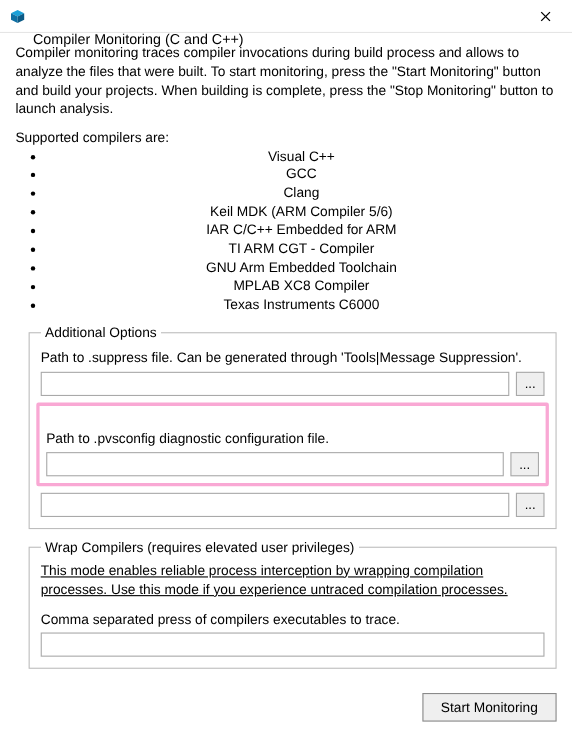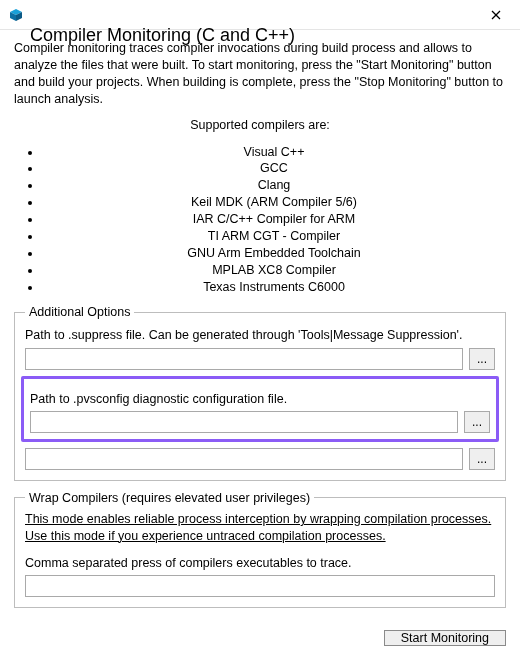--- a/index.html
+++ b/index.html
@@ -16,40 +16,40 @@
     height:30px;
     display:flex;
     align-items:center;
     padding:0 8px 0 8px;
     border-bottom:1px solid #e5e5e5;
   }
   .app-icon {
     width:16px; height:16px; margin-right:6px;
     display:inline-flex; align-items:center; justify-content:center;
   }
-  .titlebar-title { flex:1; font-size:18px;margin-top:42px; }
+  .titlebar-title { flex:1; font-size:13px;margin-top:42px; }
   .close-x {
     width:32px; height:28px;
     display:flex; align-items:center; justify-content:center;
     font-size:14px; color:#000;
   }
   .content {
     padding:10px 14px 8px 14px;
   }
   .intro { line-height:1.35; margin-bottom:10px; }
-  .supported-label { margin-bottom:12px;text-align:center; }
+  .supported-label { margin-bottom:2px; }
   ul.compilers {
     margin:2px 0 10px 0;
     padding:0 0 0 28px;
     list-style:disc;
   }
   ul.compilers li { line-height:1.35;text-align:center; }
   fieldset {
     border:1px solid #bdbdbd;
-    margin:0 0 10px 0;
+    margin:0 0 10px 12px;
     padding:6px 10px 10px 10px;
   }
   legend { padding:0 4px; font-size:12.5px; }
   .field-label { margin:2px 0 4px 0; line-height:1.3; }
   .field-row {
     display:flex; align-items:stretch; gap:6px; margin-bottom:6px;
   }
   .field-row input[type=text] {
     flex:1;
     height:22px;
@@ -60,33 +60,33 @@
   }
   .browse-btn {
     width:26px; height:22px;
     border:1px solid #a9a9a9;
     background:#efefef;
     display:flex; align-items:center; justify-content:center;
     font-size:12px; line-height:1;
     cursor:pointer;
   }
   .highlight-box {
-    border:3px solid #8b5cf6;
-    padding:10px 6px 6px 6px;
+    border:3px solid #f9a8d4;
+    padding:20px 6px 6px 6px;
     margin:2px -4px 6px -4px;
     border-radius:2px;
   }
   .wrap-desc { line-height:1.35; margin-bottom:10px;text-decoration:underline; }
   .footer {
     display:flex;
     justify-content:flex-end;
     padding:4px 14px 0 14px;
   }
   .start-btn {
-    height:16px;
+    height:26px;
     padding:0 16px;
     border:1px solid #8a8a8a;
     background:#efefef;
     font-family:inherit; font-size:12.5px;
     cursor:pointer;
   }
 </style>
 </head>
 <body>
 
@@ -110,21 +110,21 @@
 <div class="content">
 
   <div class="intro">Compiler monitoring traces compiler invocations during build process and allows to analyze the files that were built. To start monitoring, press the "Start Monitoring" button and build your projects. When building is complete, press the "Stop Monitoring" button to launch analysis.</div>
 
   <div class="supported-label">Supported compilers are:</div>
   <ul class="compilers" id="compilers-list">
       <li>Visual C++</li>
       <li>GCC</li>
       <li>Clang</li>
       <li>Keil MDK (ARM Compiler 5/6)</li>
-      <li>IAR C/C++ Compiler for ARM</li>
+      <li>IAR C/C++ Embedded for ARM</li>
       <li>TI ARM CGT - Compiler</li>
       <li>GNU Arm Embedded Toolchain</li>
       <li>MPLAB XC8 Compiler</li>
       <li>Texas Instruments C6000</li>
     </ul>
 
   <fieldset>
     <legend>Additional Options</legend>
 
     <div class="field-label">Path to .suppress file. Can be generated through 'Tools|Message Suppression'.</div>

